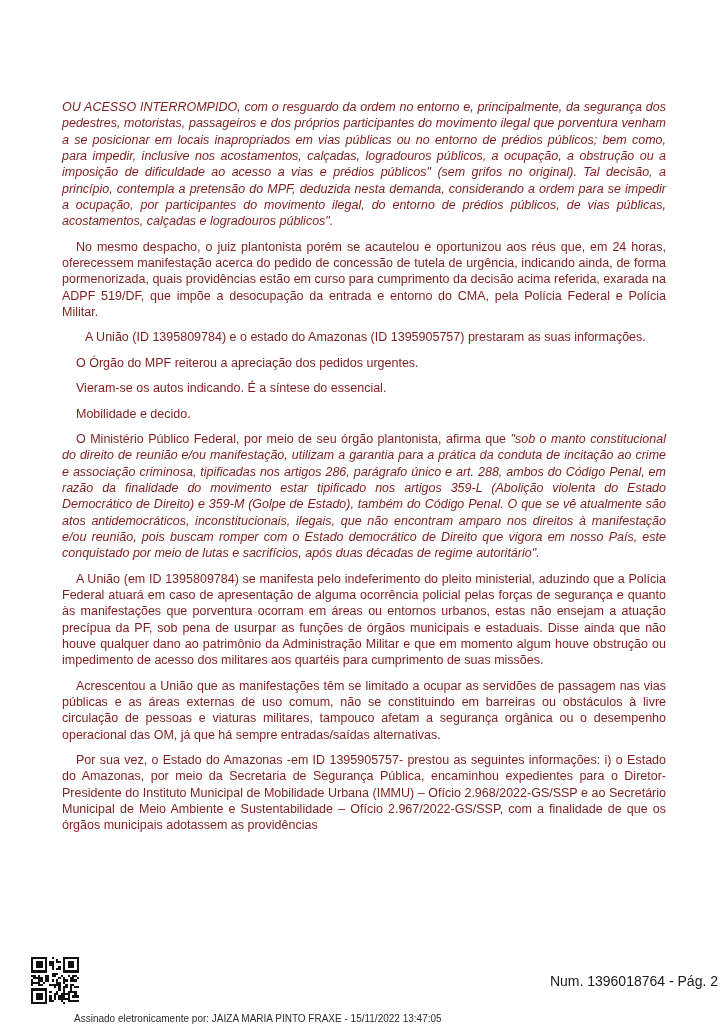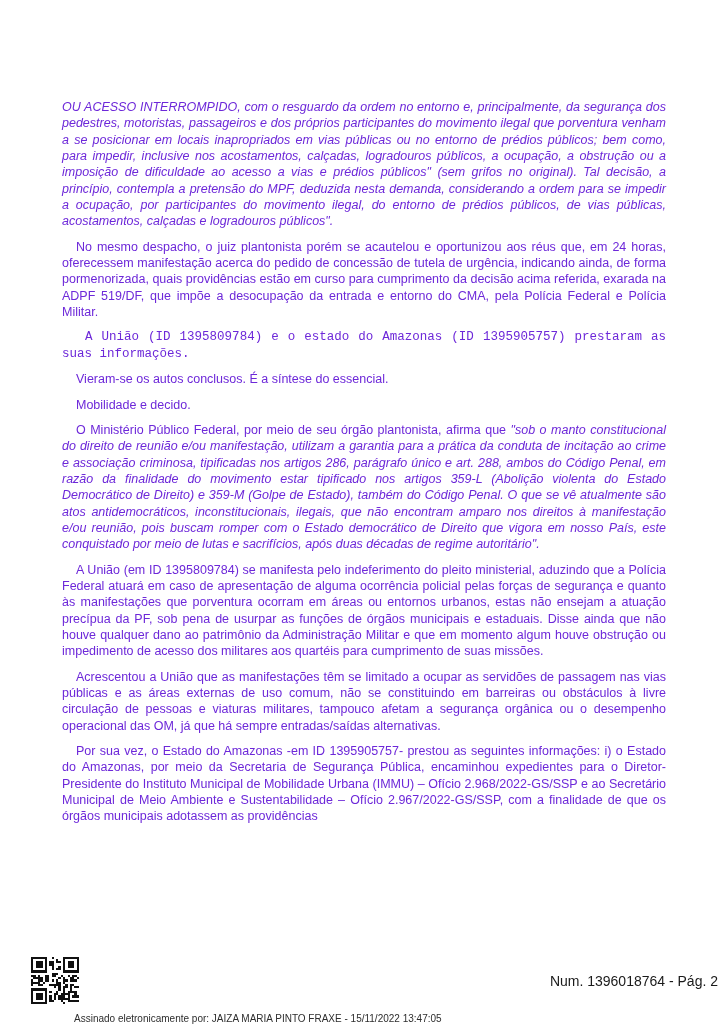--- a/index.html
+++ b/index.html
@@ -17,24 +17,24 @@
     left: 62px;
     top: 99px;
     width: 604px;
   }
   .para {
     margin: 0 0 9px 0;
     font-size: 12.5px;
     line-height: 16.35px;
     text-align: justify;
     text-indent: 14px;
-    color: #6d28d9;
+    color: #7f1d1d;
   }
   .para.no-indent { text-indent: 0; }
-  .para.indent-lg { text-indent: 23px; font-family: Liberation Mono, monospace; }
+  .para.indent-lg { text-indent: 23px; }
   .italic { font-style: italic; }
   .footer-qr {
     position: absolute;
     left: 30px;
     top: 953px;
     width: 50px;
     height: 55px;
   }
   .footer-qr svg { width: 100%; height: 100%; display: block; }
   .signature-block {
@@ -61,23 +61,24 @@
 
 <div class="page">
 
   <div class="content">
     <p class="para italic no-indent">OU ACESSO INTERROMPIDO, com o resguardo da ordem no entorno e, principalmente, da segurança dos pedestres, motoristas, passageiros e dos próprios participantes do movimento ilegal que porventura venham a se posicionar em locais inapropriados em vias públicas ou no entorno de prédios públicos; bem como, para impedir, inclusive nos acostamentos, calçadas, logradouros públicos, a ocupação, a obstrução ou a imposição de dificuldade ao acesso a vias e prédios públicos" (sem grifos no original). Tal decisão, a princípio, contempla a pretensão do MPF, deduzida nesta demanda, considerando a ordem para se impedir a ocupação, por participantes do movimento ilegal, do entorno de prédios públicos, de vias públicas, acostamentos, calçadas e logradouros públicos".</p>
 
     <p class="para">No mesmo despacho, o juiz plantonista porém se acautelou e oportunizou aos réus que, em 24 horas, oferecessem manifestação acerca do pedido de concessão de tutela de urgência, indicando ainda, de forma pormenorizada, quais providências estão em curso para cumprimento da decisão acima referida, exarada na ADPF 519/DF, que impõe a desocupação da entrada e entorno do CMA, pela Polícia Federal e Polícia Militar.</p>
 
     <p class="para indent-lg">A União (ID 1395809784) e o estado do Amazonas (ID 1395905757) prestaram as suas informações.</p>
 
+    <p class="para">O Órgão do MPF reiterou a apreciação dos pedidos urgentes.</p>
 
 
-    <p class="para">Vieram-se os autos conclusos. É a síntese do essencial.</p>
+    <p class="para">Vieram-se os autos indicando. É a síntese do essencial.</p>
 
     <p class="para">Mobilidade e decido.</p>
 
     <p class="para"><span>O Ministério Público Federal, por meio de seu órgão plantonista, afirma que </span><span class="italic">"sob o manto constitucional do direito de reunião e/ou manifestação, utilizam a garantia para a prática da conduta de incitação ao crime e associação criminosa, tipificadas nos artigos 286, parágrafo único e art. 288, ambos do Código Penal, em razão da finalidade do movimento estar tipificado nos artigos 359-L (Abolição violenta do Estado Democrático de Direito) e 359-M (Golpe de Estado), também do Código Penal. O que se vê atualmente são atos antidemocráticos, inconstitucionais, ilegais, que não encontram amparo nos direitos à manifestação e/ou reunião, pois buscam romper com o Estado democrático de Direito que vigora em nosso País, este conquistado por meio de lutas e sacrifícios, após duas décadas de regime autoritário".</span></p>
 
     <p class="para">A União (em ID 1395809784) se manifesta pelo indeferimento do pleito ministerial, aduzindo que a Polícia Federal atuará em caso de apresentação de alguma ocorrência policial pelas forças de segurança e quanto às manifestações que porventura ocorram em áreas ou entornos urbanos, estas não ensejam a atuação precípua da PF, sob pena de usurpar as funções de órgãos municipais e estaduais. Disse ainda que não houve qualquer dano ao patrimônio da Administração Militar e que em momento algum houve obstrução ou impedimento de acesso dos militares aos quartéis para cumprimento de suas missões.</p>
 
     <p class="para">Acrescentou a União que as manifestações têm se limitado a ocupar as servidões de passagem nas vias públicas e as áreas externas de uso comum, não se constituindo em barreiras ou obstáculos à livre circulação de pessoas e viaturas militares, tampouco afetam a segurança orgânica ou o desempenho operacional das OM, já que há sempre entradas/saídas alternativas.</p>
 
     <p class="para">Por sua vez, o Estado do Amazonas -em ID 1395905757-  prestou as seguintes informações: i) o Estado do Amazonas, por meio da Secretaria de Segurança Pública, encaminhou expedientes para o Diretor-Presidente do Instituto Municipal de Mobilidade Urbana (IMMU) – Ofício 2.968/2022-GS/SSP e ao Secretário Municipal de Meio Ambiente e Sustentabilidade – Ofício 2.967/2022-GS/SSP, com a finalidade de que os órgãos municipais adotassem as providências</p>

